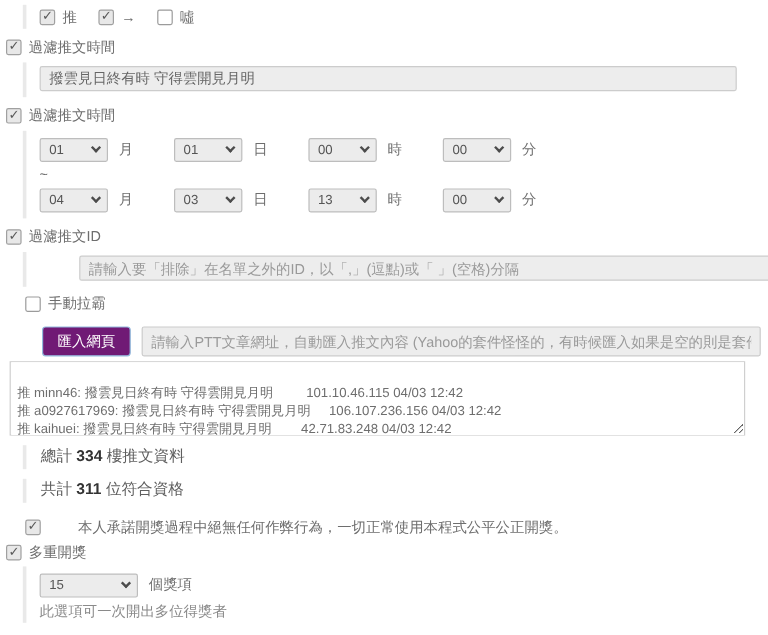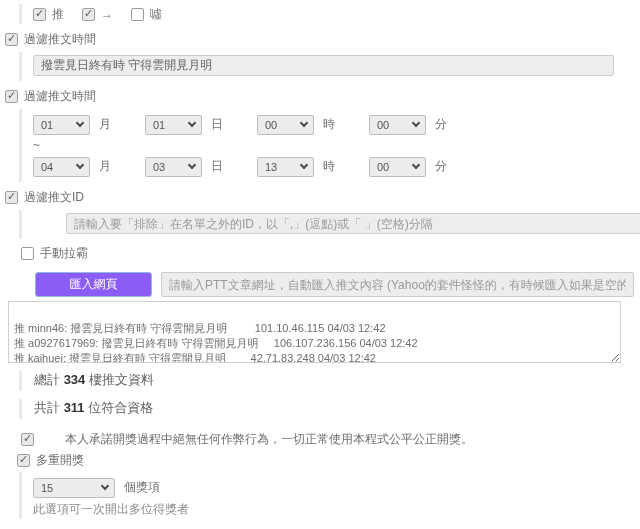--- a/index.html
+++ b/index.html
@@ -57,22 +57,22 @@
   .unit { margin: 0 34px 0 9px; color: #6e6e6e; }
   .tilde { height: 15px; line-height: 14px; color: #6e6e6e; }
   .hint { color: #8a8a8a; font-size: 12px; height: 16px; line-height: 16px; }
 
   .seclabel { margin: 7px 0 4px 0; }
   .plain { margin: 6px 0 4px 0; padding-left: 16px; }
 
   
   .importrow { display: flex; align-items: stretch; gap: 9px; margin: 10px 0 4px 30px; }
   .btn {
-    width: 117px; height: 25px; border: 1px solid #92b9dd; border-radius: 3px;
-    background: #8b5cf6; color: #ffffff; font-family: inherit; font-size: 12px;
+    width: 74px; height: 25px; border: 1px solid #92b9dd; border-radius: 3px;
+    background: #701a75; color: #ffffff; font-family: inherit; font-size: 12px;
     cursor: pointer; line-height: 23px; text-align: center;
   }
   .importrow .txt { flex: 1; height: 25px; width: auto; }
 
   
   textarea.pushes {
     display: block; margin-left: 3px; width: 613px; height: 62px;
     border: 1px solid #cfcfcf; background: #fff; color: #6e6e6e;
     font-family: "Liberation Sans", "DejaVu Sans", sans-serif;
     font-size: 11px; line-height: 15px; padding: 19px 5px;
@@ -205,21 +205,21 @@
     <span>共計</span>
     <b>311</b>
     <span>位符合資格</span>
   </div>
 
   <div class="drawblock">
     <label class="cbrow plain" style="margin-top:12px;gap:31px;">
       <span class="cb on"></span>
       <span class="lbl">本人承諾開獎過程中絕無任何作弊行為，一切正常使用本程式公平公正開獎。</span>
     </label>
-    <label class="cbrow" style="margin:2px 0 3px 12px;">
+    <label class="cbrow" style="margin:2px 0 3px 0;">
       <span class="cb on"></span>
       <span class="lbl">多重開獎</span>
     </label>
     <div class="indent" style="padding-top:2px;padding-bottom:2px;">
       <div class="selrow">
         <span class="select wide">
           <span>15</span>
           <span class="caret"></span>
         </span>
           <span class="unit">個獎項</span>

